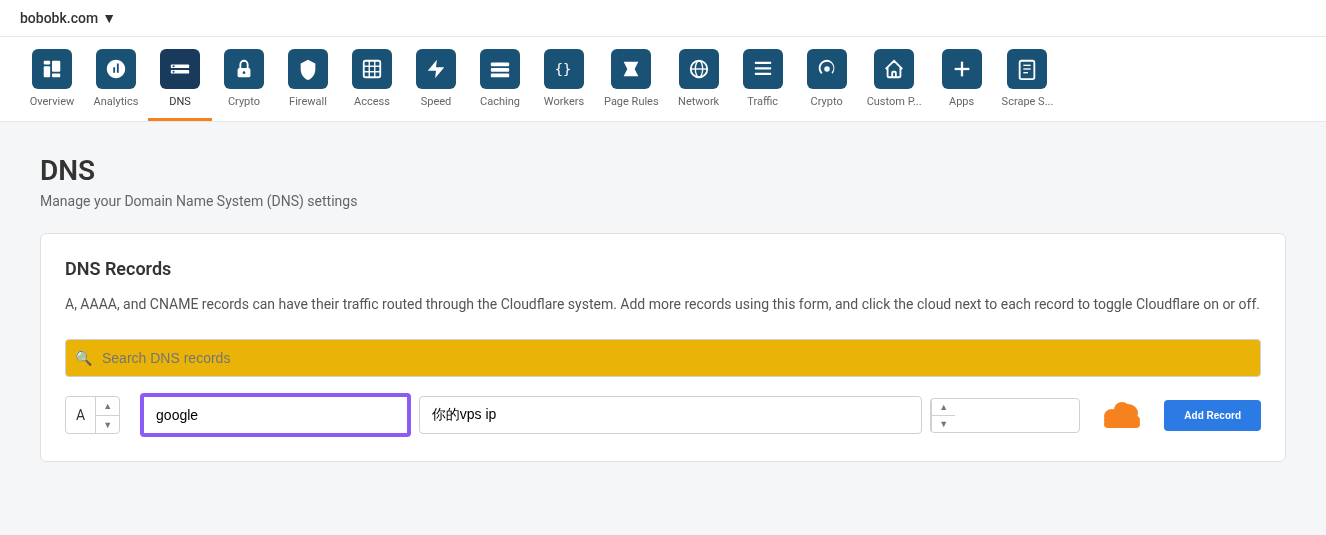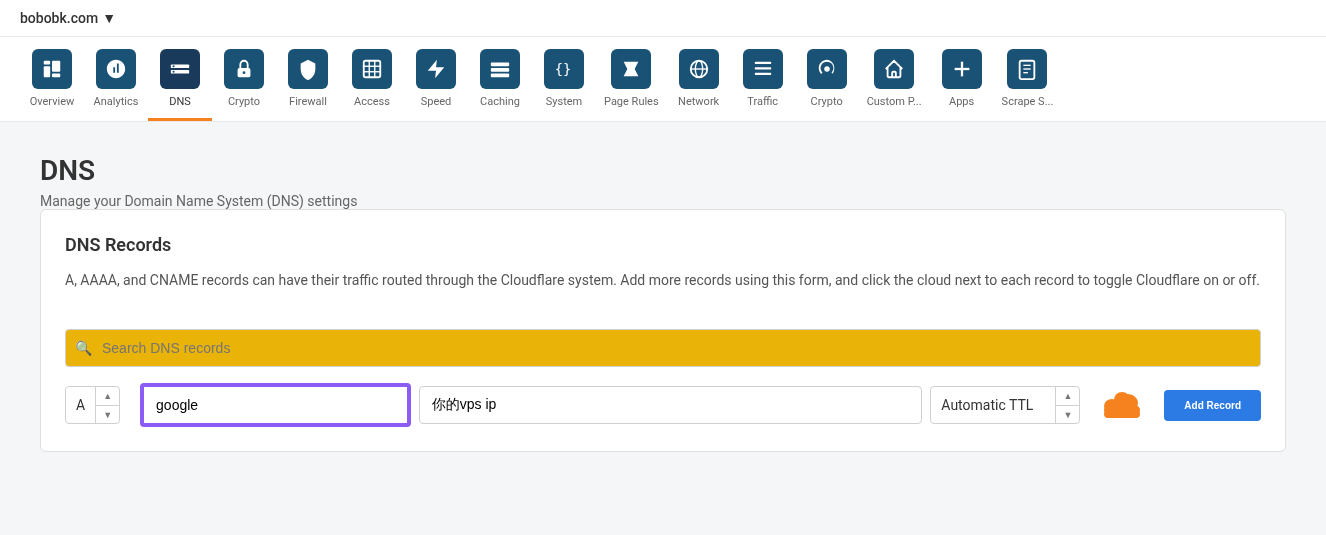--- a/index.html
+++ b/index.html
@@ -9,25 +9,25 @@
     .domain-selector { display: flex; align-items: center; gap: 4px; font-size: 14px; font-weight: 500; color: #333; cursor: pointer; }
 
     .nav-bar { background: #fff; border-bottom: 1px solid #e8e8e8; display: flex; align-items: flex-end; padding: 0 20px; overflow-x: auto; }
     .nav-item { display: flex; flex-direction: column; align-items: center; padding: 12px 8px 10px; cursor: pointer; text-decoration: none; color: #666; font-size: 11px; min-width: 64px; border-bottom: 3px solid transparent; gap: 6px; }
     .nav-item.active { border-bottom: 3px solid #f6821f; color: #333; }
     .nav-icon { width: 40px; height: 40px; border-radius: 6px; background: #1a5276; display: flex; align-items: center; justify-content: center; color: #fff; font-size: 18px; }
     .nav-item.active .nav-icon { background: #1a3a5c; }
 
     .main-content { padding: 32px 40px; max-width: 1326px; }
     .page-title { font-size: 28px; font-weight: 600; color: #333; margin-bottom: 6px; }
-    .page-subtitle { font-size: 14px; color: #666; }
+    .page-subtitle { font-size: 14px; color: #666; margin-bottom: 24px; }
 
     .card { background: #fff; border: 1px solid #e0e0e0; border-radius: 6px; padding: 24px; }
     .card-title { font-size: 18px; font-weight: 600; color: #333; margin-bottom: 14px; }
-    .card-description { font-size: 14px; color: #555; line-height: 1.6; margin-bottom: 38px; }
+    .card-description { font-size: 14px; color: #555; line-height: 1.6; margin-bottom: 24px; }
 
     .search-bar { position: relative; margin-bottom: 16px; }
     .search-bar input { width: 100%; padding: 10px 12px 10px 36px; border: 1px solid #d0d0d0; border-radius: 4px; font-size: 14px; color: #555; background: #eab308; }
     .search-icon-wrap { position: absolute; left: 10px; top: 50%; transform: translateY(-50%); color: #aaa; font-size: 14px; }
 
     .record-row { display: flex; align-items: center; gap: 8px; }
 
     .record-name-input { flex: 1; padding: 10px 12px; border: 4px solid #8b5cf6; border-radius: 4px; font-size: 14px; margin-left: 12px; }
     .record-value-input { flex: 2; padding: 10px 12px; border: 1px solid #d0d0d0; border-radius: 4px; font-size: 14px; }
 
@@ -147,21 +147,21 @@
     </div>
     <span>Caching</span>
   </div>
 
   <div class="nav-item">
     <div class="nav-icon">
       <svg width="22" height="22" viewBox="0 0 24 24" fill="white">
           <text x="2" y="17" font-size="15" font-family="monospace" fill="white">{}</text>
         </svg>
     </div>
-    <span>System</span>
+    <span>Workers</span>
   </div>
 
   <div class="nav-item">
     <div class="nav-icon">
       <svg width="22" height="22" viewBox="0 0 24 24" fill="white">
           <path d="M4 4h16l-4 8 4 8H4l4-8z"></path>
         </svg>
     </div>
     <span>Page Rules</span>
   </div>
@@ -252,21 +252,20 @@
           <span class="type-spinner">▲</span>
           <span class="type-spinner">▼</span>
         </div>
       </div>
 
       <input type="text" class="record-name-input" value="google" style="">
 
       <input type="text" class="record-value-input" value="你的vps ip" style="">
 
       <div class="ttl-wrapper">
-        <span class="ttl-text">Automatic TTL</span>
         <div class="ttl-spinners">
           <span class="ttl-spinner">▲</span>
           <span class="ttl-spinner">▼</span>
         </div>
       </div>
 
       <div class="cloud-btn">
         <svg width="48" height="30" viewBox="0 0 48 30">
           <ellipse cx="24" cy="20" rx="18" ry="8" fill="#f6821f"></ellipse>
           <ellipse cx="14" cy="16" rx="8" ry="7" fill="#f6821f"></ellipse>

